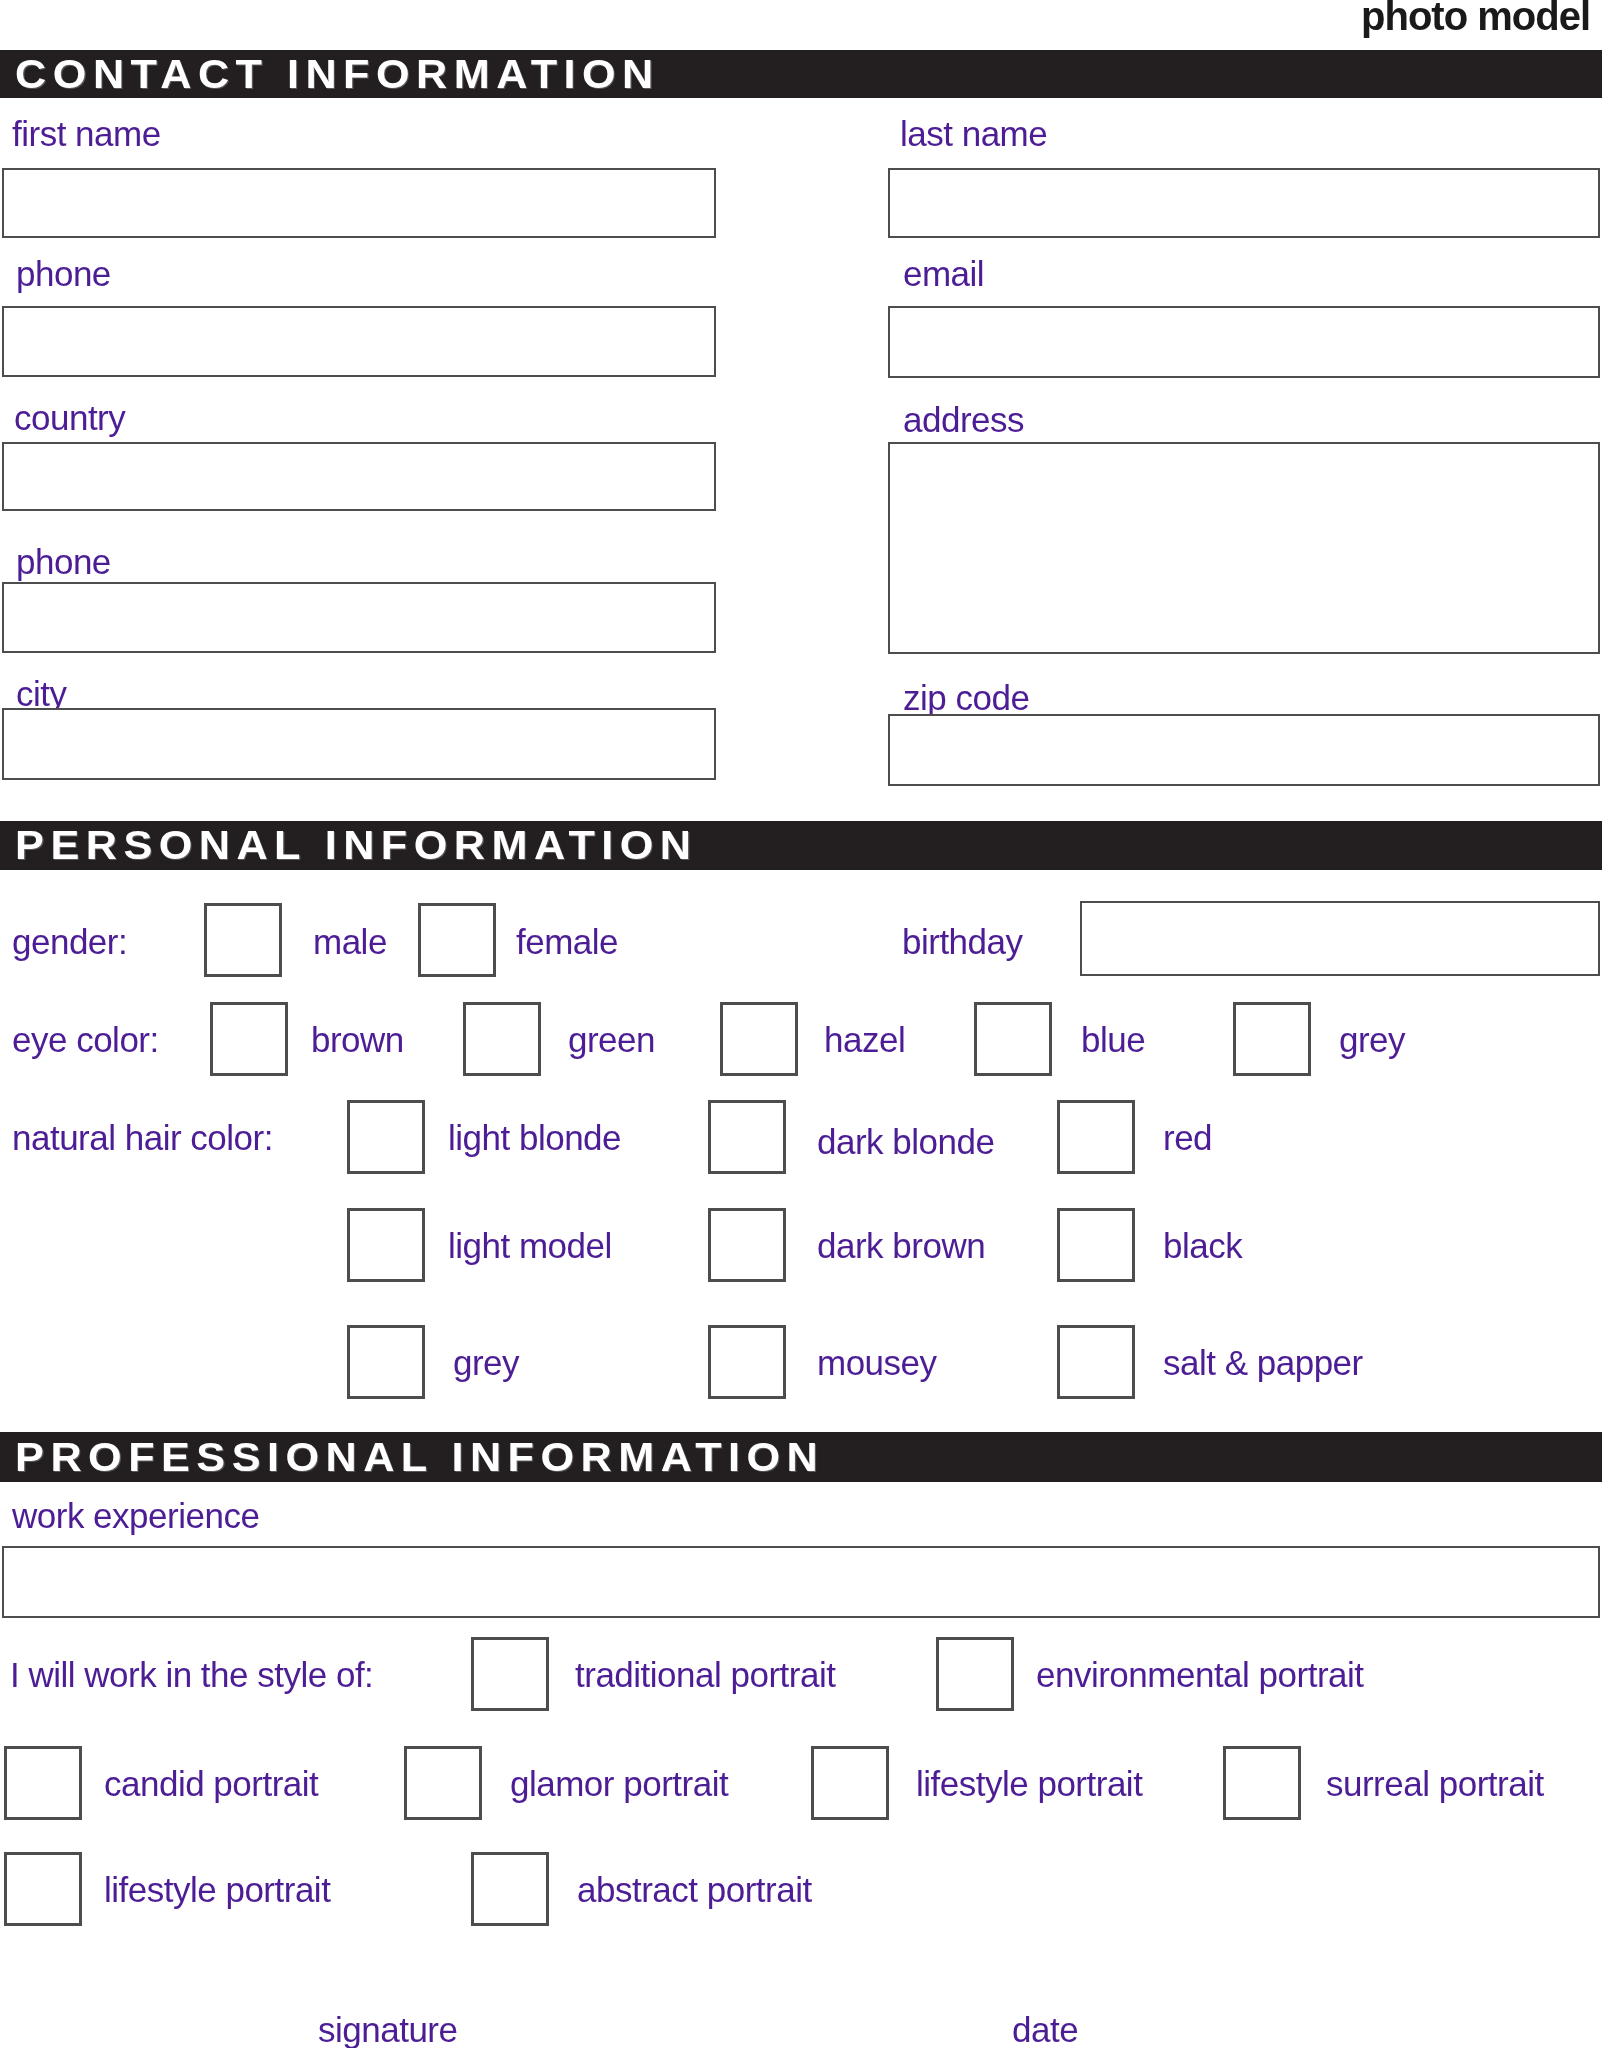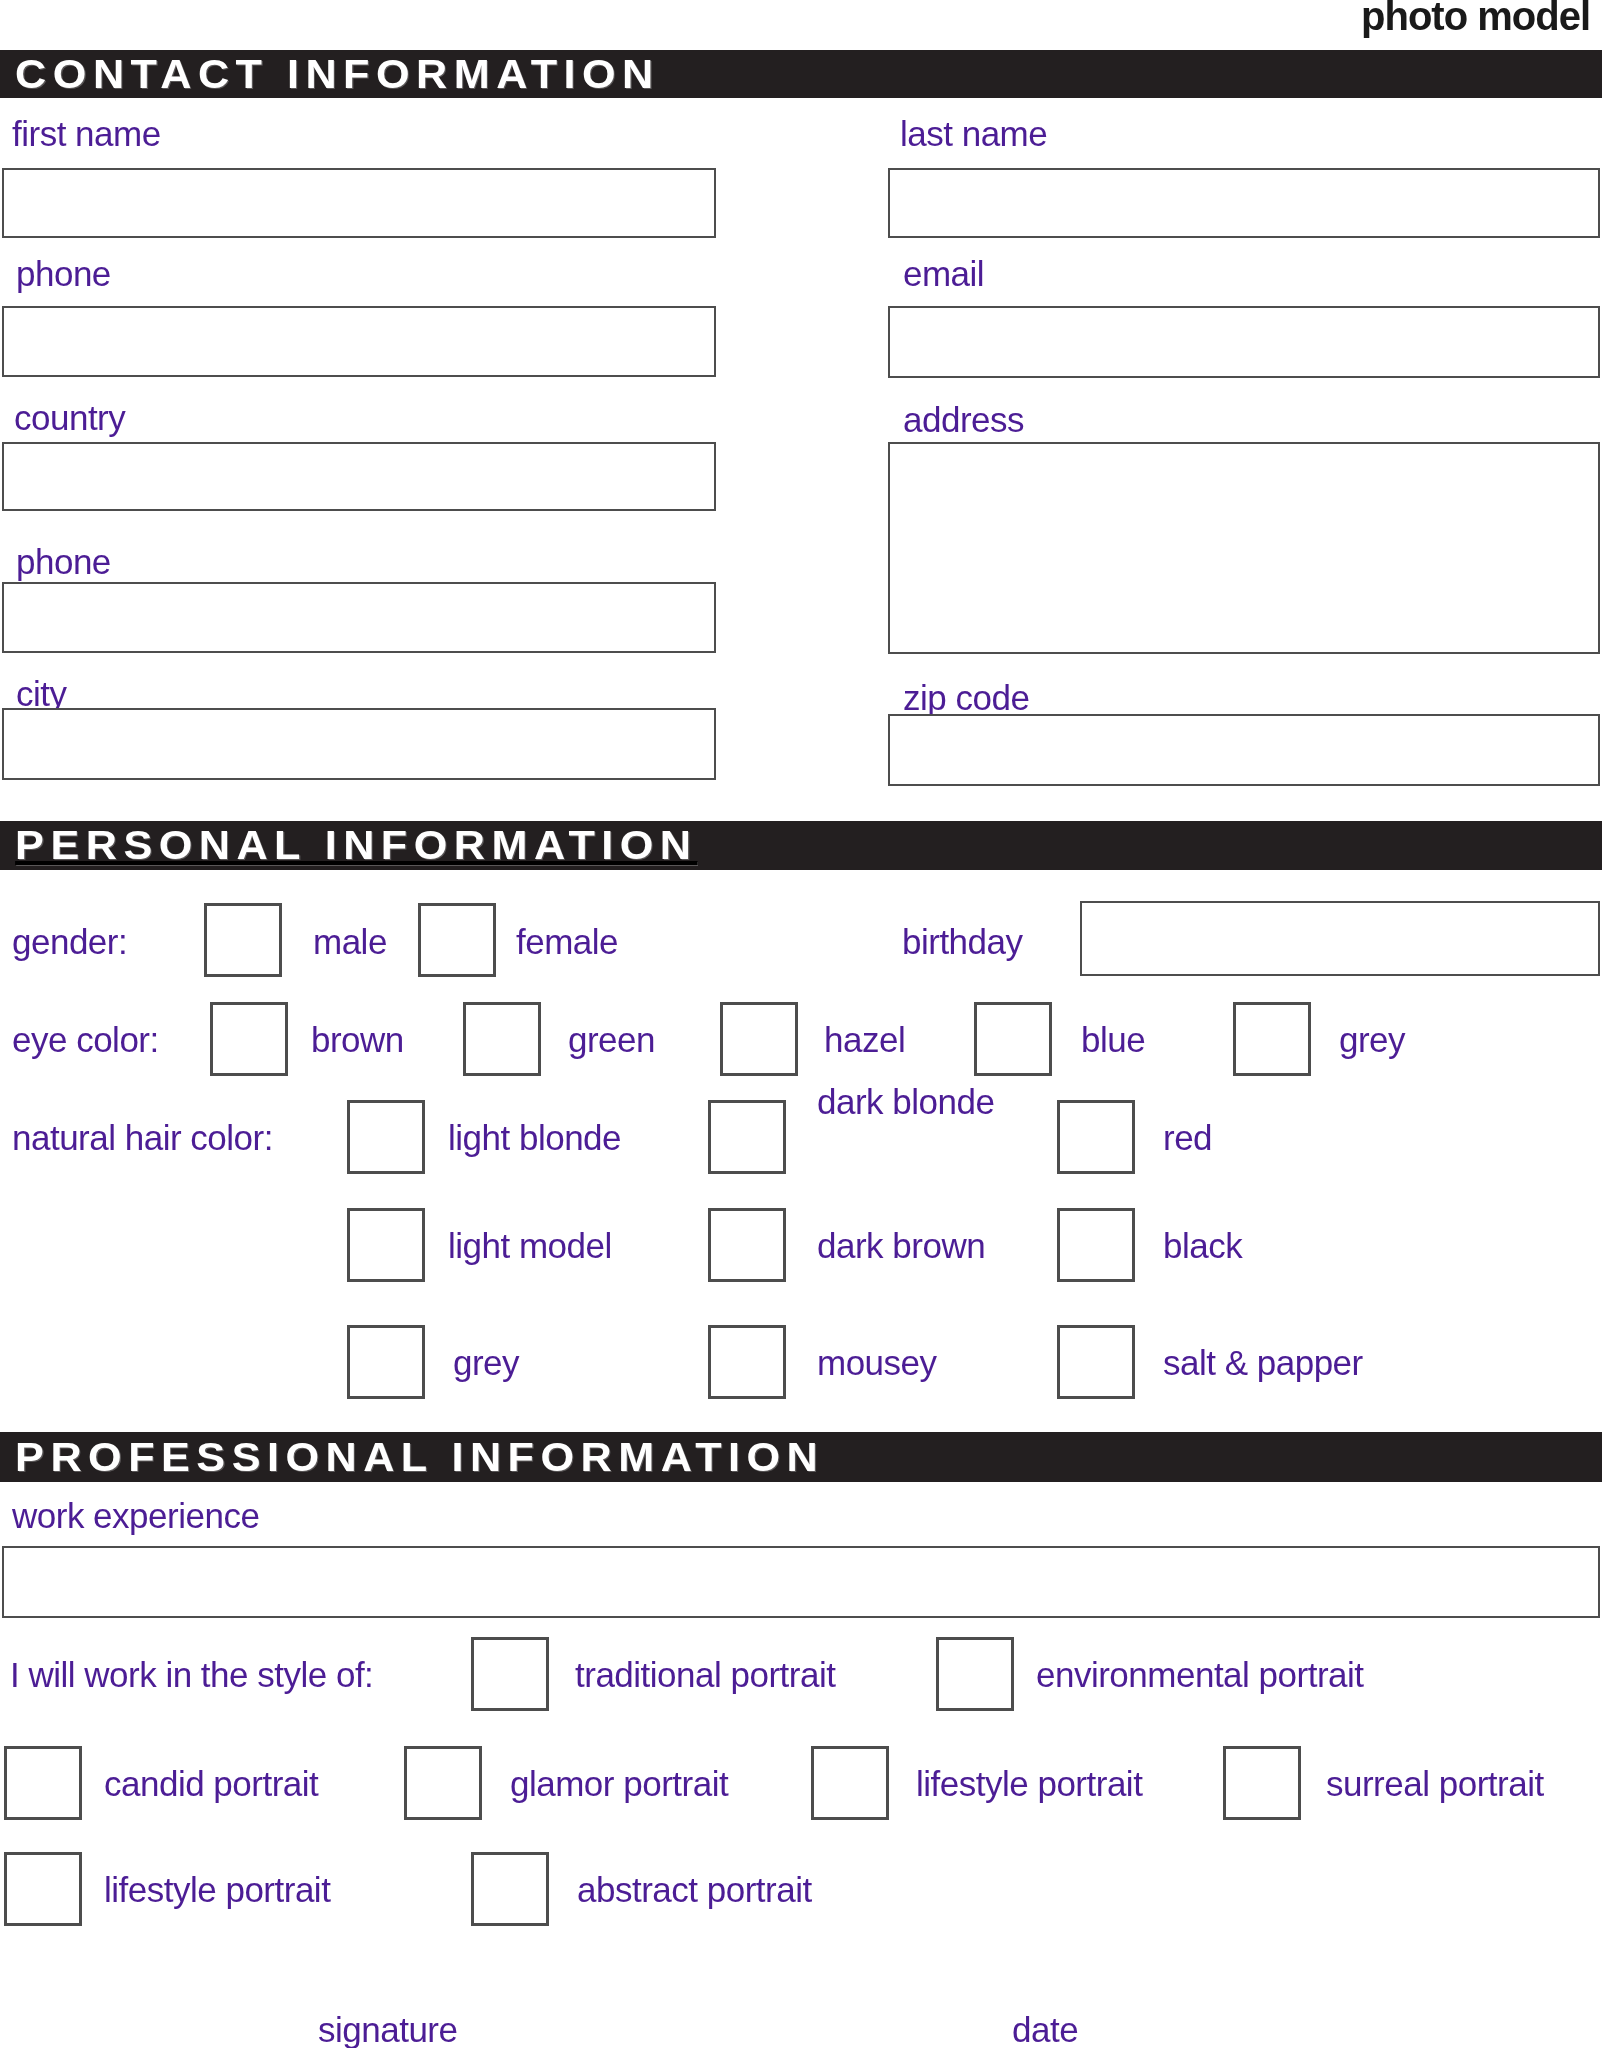--- a/index.html
+++ b/index.html
@@ -96,21 +96,21 @@
   <textarea class="field" style="left: 888px; top: 442px; width: 712px; height: 212px;" value=""></textarea>
 
   <div class="label" style="left:16px;top:540px;">phone</div>
   <input class="field" type="text" style="left: 2px; top: 582px; width: 714px; height: 71px;" value="">
 
   <div class="label" style="left:16px;top:672px;">city</div>
   <input class="field" type="text" style="left: 2px; top: 708px; width: 714px; height: 72px;" value="">
   <div class="label" style="left:903px;top:676px;">zip code</div>
   <input class="field" type="text" style="left: 888px; top: 714px; width: 712px; height: 72px;" value="">
 
-  <div class="bar" style="top:821px;height:49px;text-decoration:underline;">
+  <div class="bar" style="top:821px;height:49px;">
     <span class="bar-title">PERSONAL INFORMATION</span>
   </div>
 
   <div class="label" style="left:12px;top:920px;">gender:</div>
   <div class="cb" style="left:204px;top:903px;"></div>
   <div class="label" style="left:313px;top:920px;">male</div>
   <div class="cb" style="left:418px;top:903px;"></div>
   <div class="label" style="left:516px;top:920px;">female</div>
   <div class="label" style="left:902px;top:920px;">birthday</div>
   <input class="field" type="text" style="left: 1080px; top: 901px; width: 520px; height: 75px;" value="">
@@ -125,21 +125,21 @@
   <div class="cb" style="left:974px;top:1002px;"></div>
   <div class="label" style="left:1081px;top:1018px;">blue</div>
   <div class="cb" style="left:1233px;top:1002px;"></div>
   <div class="label" style="left:1339px;top:1018px;">grey</div>
 
   <div class="label" style="left:12px;top:1116px;">natural hair color:</div>
 
   <div class="cb" style="left:347px;top:1100px;"></div>
   <div class="label" style="left:448px;top:1116px;">light blonde</div>
   <div class="cb" style="left:708px;top:1100px;"></div>
-  <div class="label" style="left:817px;top:1080px;">dark blonde</div>
+  <div class="label" style="left:817px;top:1120px;">dark blonde</div>
   <div class="cb" style="left:1057px;top:1100px;"></div>
   <div class="label" style="left:1163px;top:1116px;">red</div>
 
   <div class="cb" style="left:347px;top:1208px;"></div>
   <div class="label" style="left:448px;top:1224px;">light model</div>
   <div class="cb" style="left:708px;top:1208px;"></div>
   <div class="label" style="left:817px;top:1224px;">dark brown</div>
   <div class="cb" style="left:1057px;top:1208px;"></div>
   <div class="label" style="left:1163px;top:1224px;">black</div>
 

